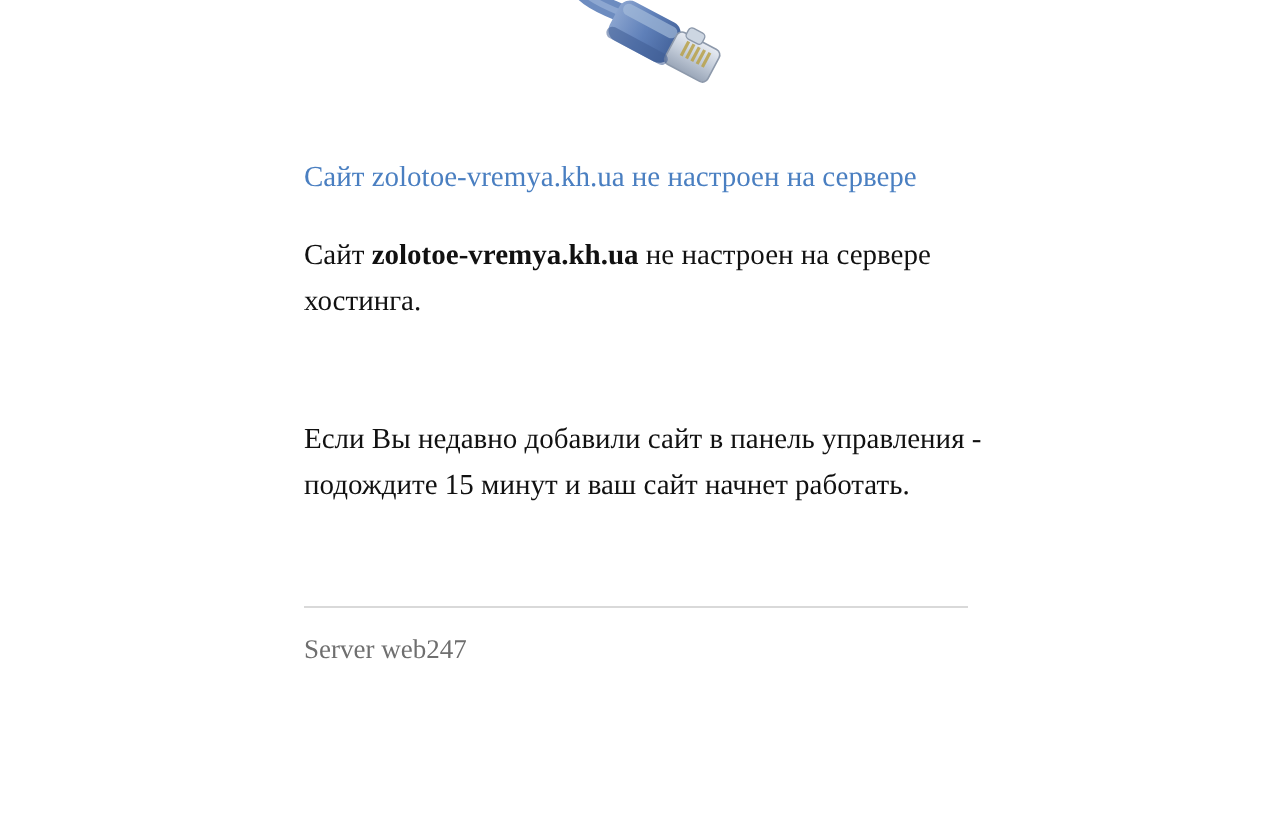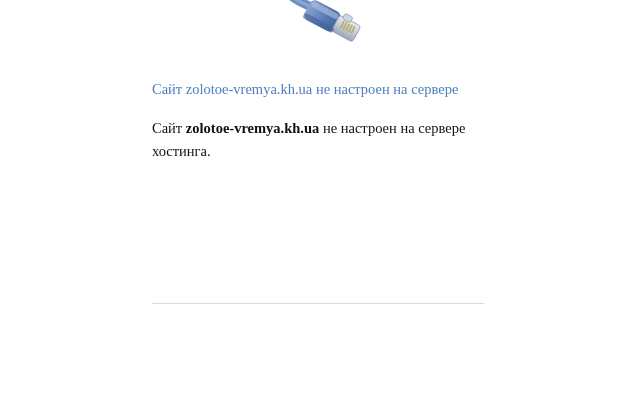--- a/index.html
+++ b/index.html
@@ -121,17 +121,19 @@
   </div>
 
   <div class="headline">Сайт zolotoe-vremya.kh.ua не настроен на сервере</div>
 
   <div class="para para-1">
     <span>Сайт </span><b>zolotoe-vremya.kh.ua</b><span> не настроен на сервере</span>
     <span>хостинга.</span>
   </div>
 
 
+  <div class="para para-3">Если Вы недавно добавили сайт в панель управления - подождите 15 минут и ваш сайт начнет работать.</div>
 
   <div class="divider"></div>
 
+  <div class="footer">Server web247</div>
 
 </div>
 
 </body></html>

